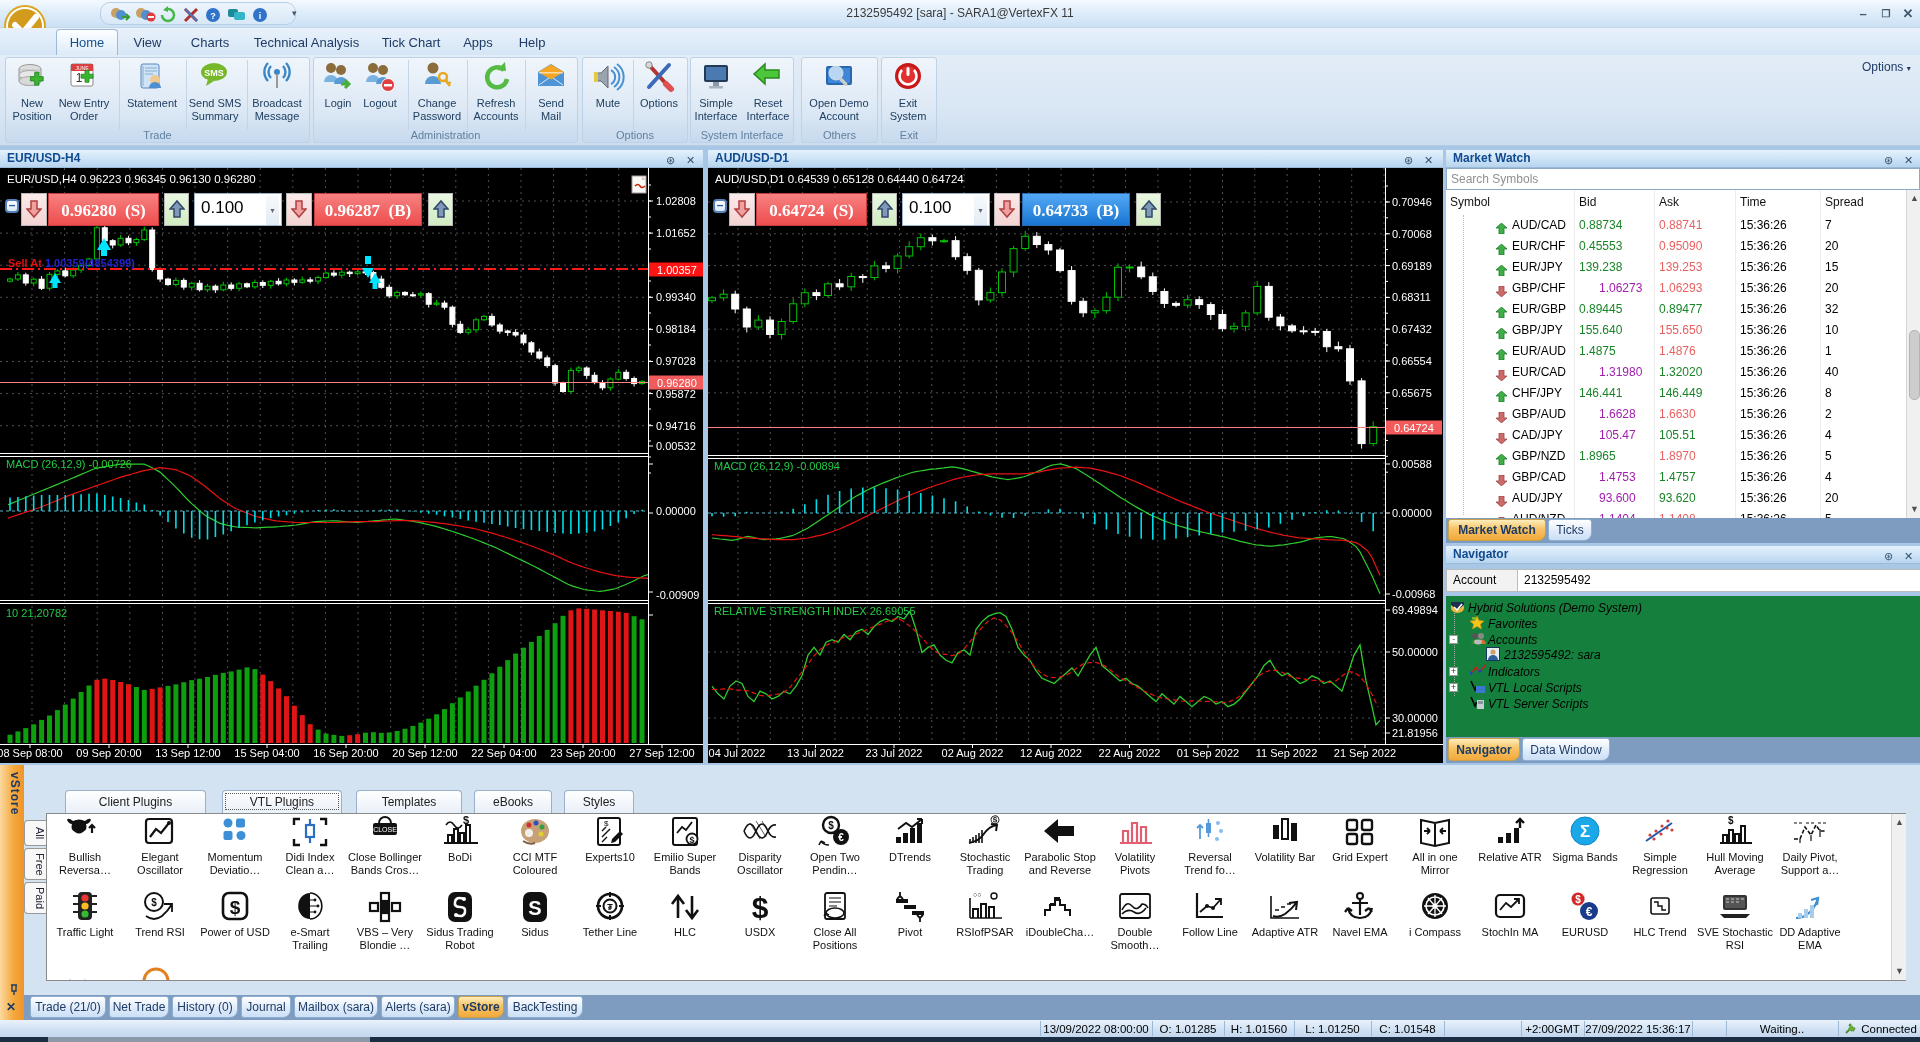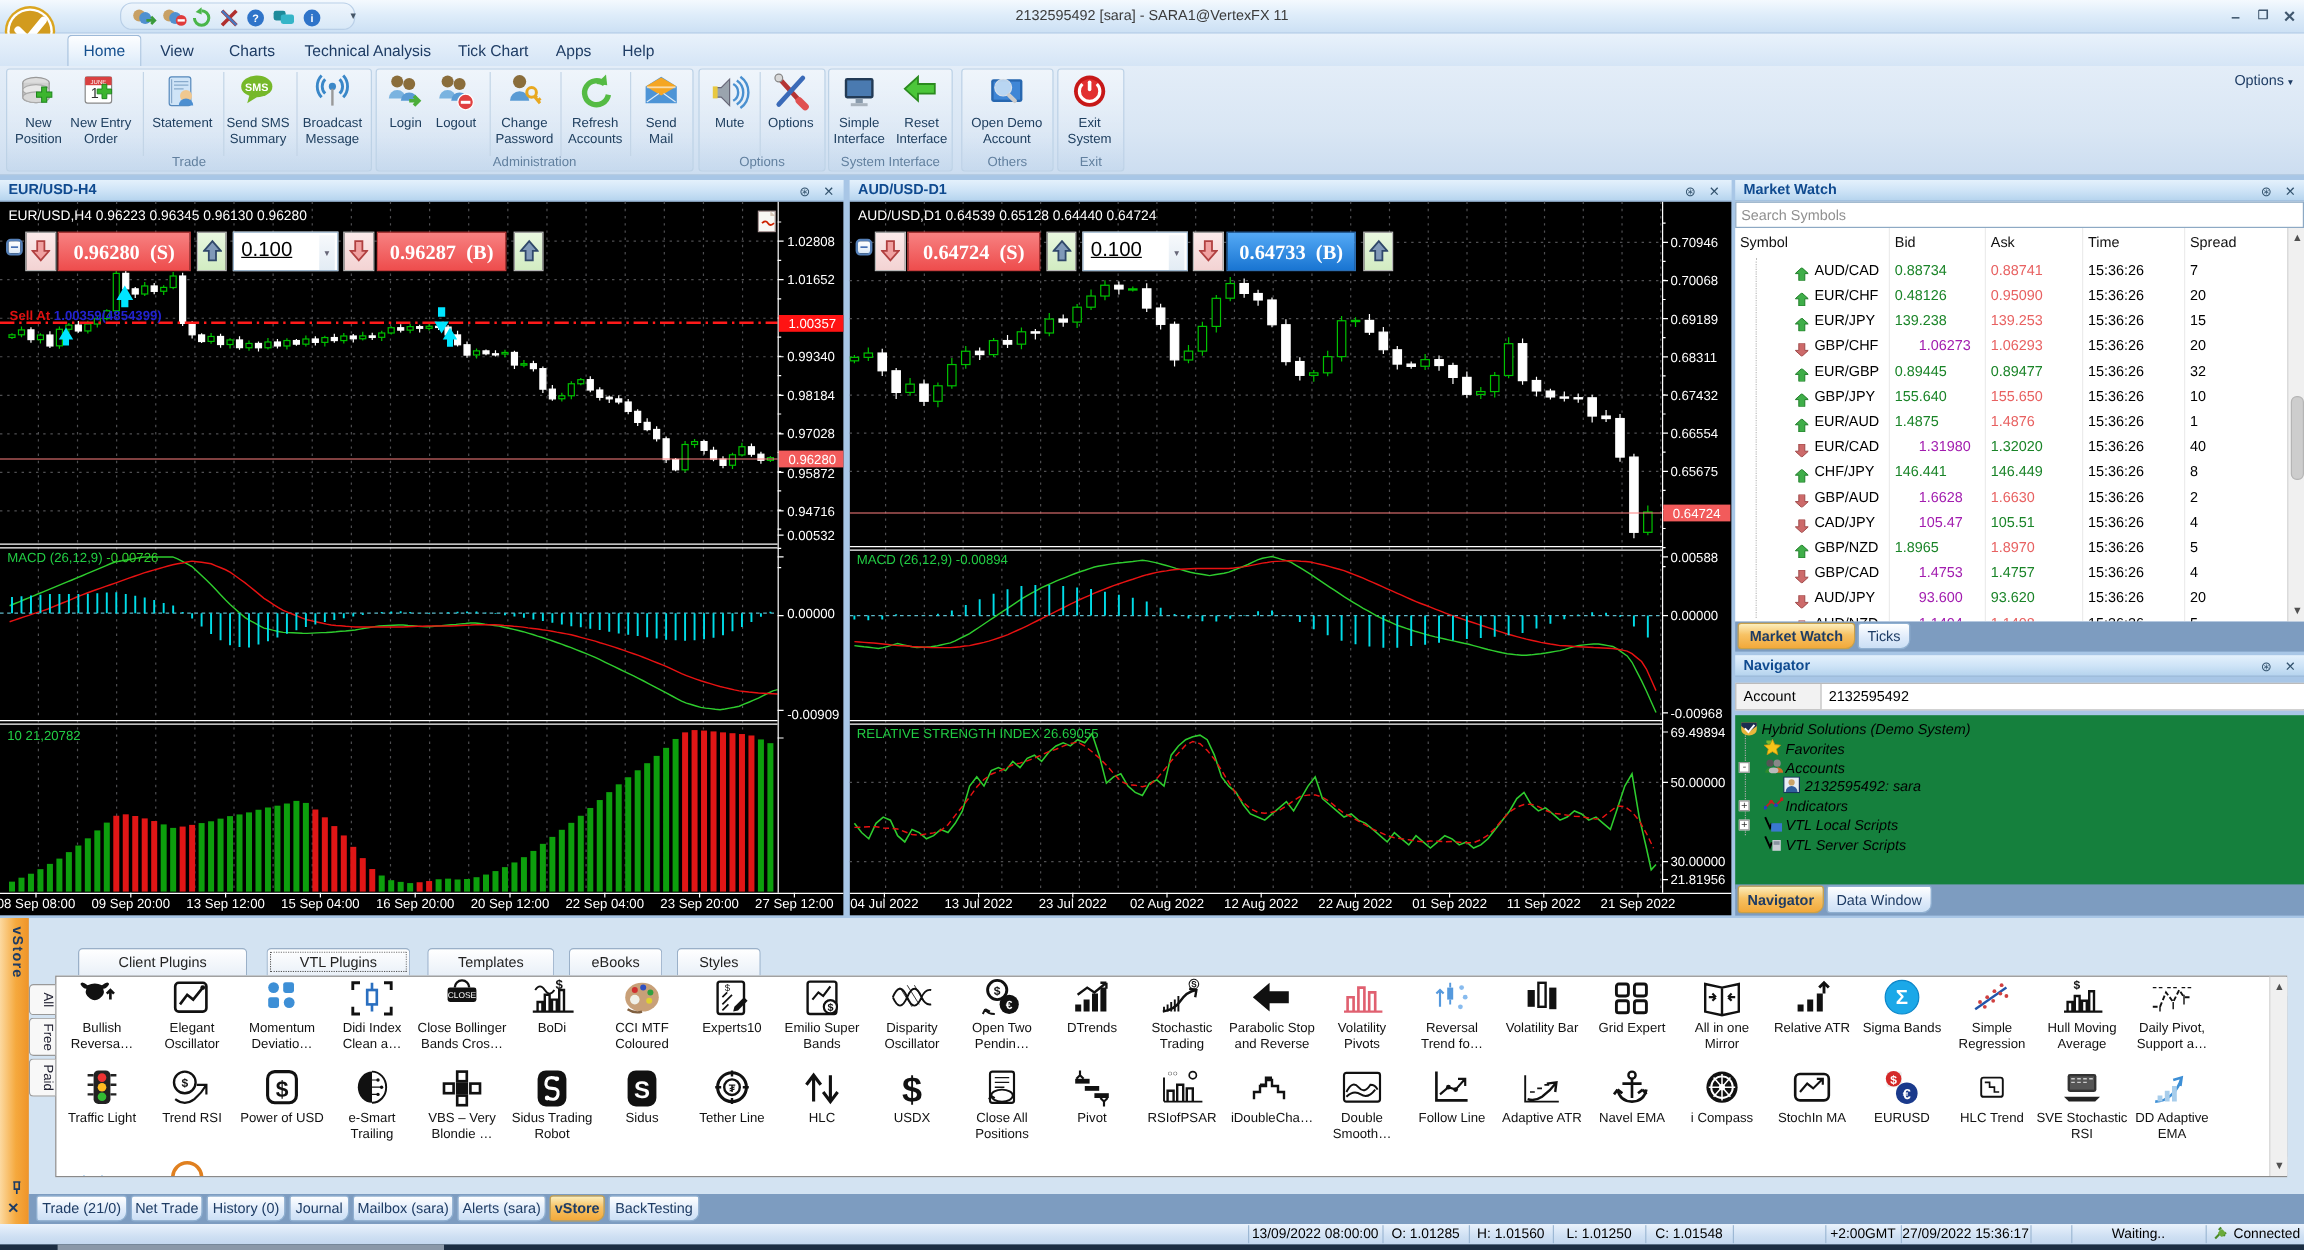--- a/index.html
+++ b/index.html
@@ -26,21 +26,21 @@
 .pinx{position:absolute;top:2px;font-size:11px;color:#33536e;font-weight:normal;}
 .tpminus{width:14px;height:14px;background:linear-gradient(#fff,#dce9f6);border:2px solid #5580b8;border-radius:4px;color:#2a5aa8;font-weight:bold;font-size:12px;line-height:9px;text-align:center;margin-top:3px;}
 .tbtn{height:33px;border:1px solid #b8b8b8;}
 .tdown{width:26px;background:linear-gradient(#fbeaea,#f3d3d3);}
 .tup{width:25px;background:linear-gradient(#e9f7e0,#d2ecc2);}
 .tbtn svg{display:block;margin:4px auto;}
 .tprice{height:33px;color:#fff;font-family:"Liberation Serif",serif;font-weight:bold;font-size:17px;text-align:center;line-height:33px;}
 .tsell{background:linear-gradient(#f78181,#ee4d4d);border:1px solid #c43c3c;}
 .tbuy{background:linear-gradient(#54a9f5,#1975d2);border:1px solid #2b6cb0;}
 .tspin{width:88px;height:33px;background:#fff;border:1px solid #9ab4cc;}
-.tspin span{position:absolute;left:6px;top:4px;font-size:17px;color:#000;text-decoration:underline;}
+.tspin span{position:absolute;left:6px;top:4px;font-size:17px;color:#000;}
 .tspin i{position:absolute;right:2px;top:2px;width:13px;height:29px;background:linear-gradient(#f6f9fc,#e3ecf4);font-style:normal;color:#667;font-size:8px;text-align:center;line-height:29px;}
 
 .sbtitle{height:18px;background:linear-gradient(#e4f1fc,#cfe4f7 50%,#b6d4ee);font-size:12px;font-weight:bold;color:#0f4a8f;line-height:17px;padding-left:7px;border-bottom:1px solid #9dbbd9;}
 #mwsearch{left:1446px;top:168px;width:474px;height:22px;background:#fff;border:1px solid #8da9c4;color:#909090;font-size:12px;line-height:20px;padding-left:4px;}
 #mwtable{left:1446px;top:190px;width:474px;height:328px;background:#fff;overflow:hidden;}
 .mwhead{position:absolute;top:0;height:24px;font-size:12px;color:#111;line-height:24px;}
 .mwrow{position:absolute;left:0;width:462px;height:21px;font-size:12px;line-height:21px;}
 .colsep{position:absolute;top:0;width:1px;height:328px;background:#ececec;}
 .bid{position:absolute;left:133px;} .ask{position:absolute;left:213px;}
 .tim{position:absolute;left:294px;color:#000;} .spr{position:absolute;left:379px;color:#000;}
@@ -660,21 +660,21 @@
         <span class="bid gtxt">0.88734</span>
         <span class="ask rtxt">0.88741</span>
         <span class="tim">15:36:26</span>
         <span class="spr">7</span>
       </div>
 <div class="mwrow" style="top:46px">
         <span class="arr"><svg width="11" height="11">
             <path d="M5.5 0 L11 5 H8 V11 H3 V5 H0 Z" fill="#3fae49" stroke="#1d7a26" stroke-width=".8"></path>
           </svg></span>
         <span class="sym">EUR/CHF</span>
-        <span class="bid gtxt">0.48126</span>
+        <span class="bid gtxt">0.45553</span>
         <span class="ask rtxt">0.95090</span>
         <span class="tim">15:36:26</span>
         <span class="spr">20</span>
       </div>
 <div class="mwrow" style="top:67px">
         <span class="arr"><svg width="11" height="11">
             <path d="M5.5 0 L11 5 H8 V11 H3 V5 H0 Z" fill="#3fae49" stroke="#1d7a26" stroke-width=".8"></path>
           </svg></span>
         <span class="sym">EUR/JPY</span>
         <span class="bid gtxt">139.238</span>

